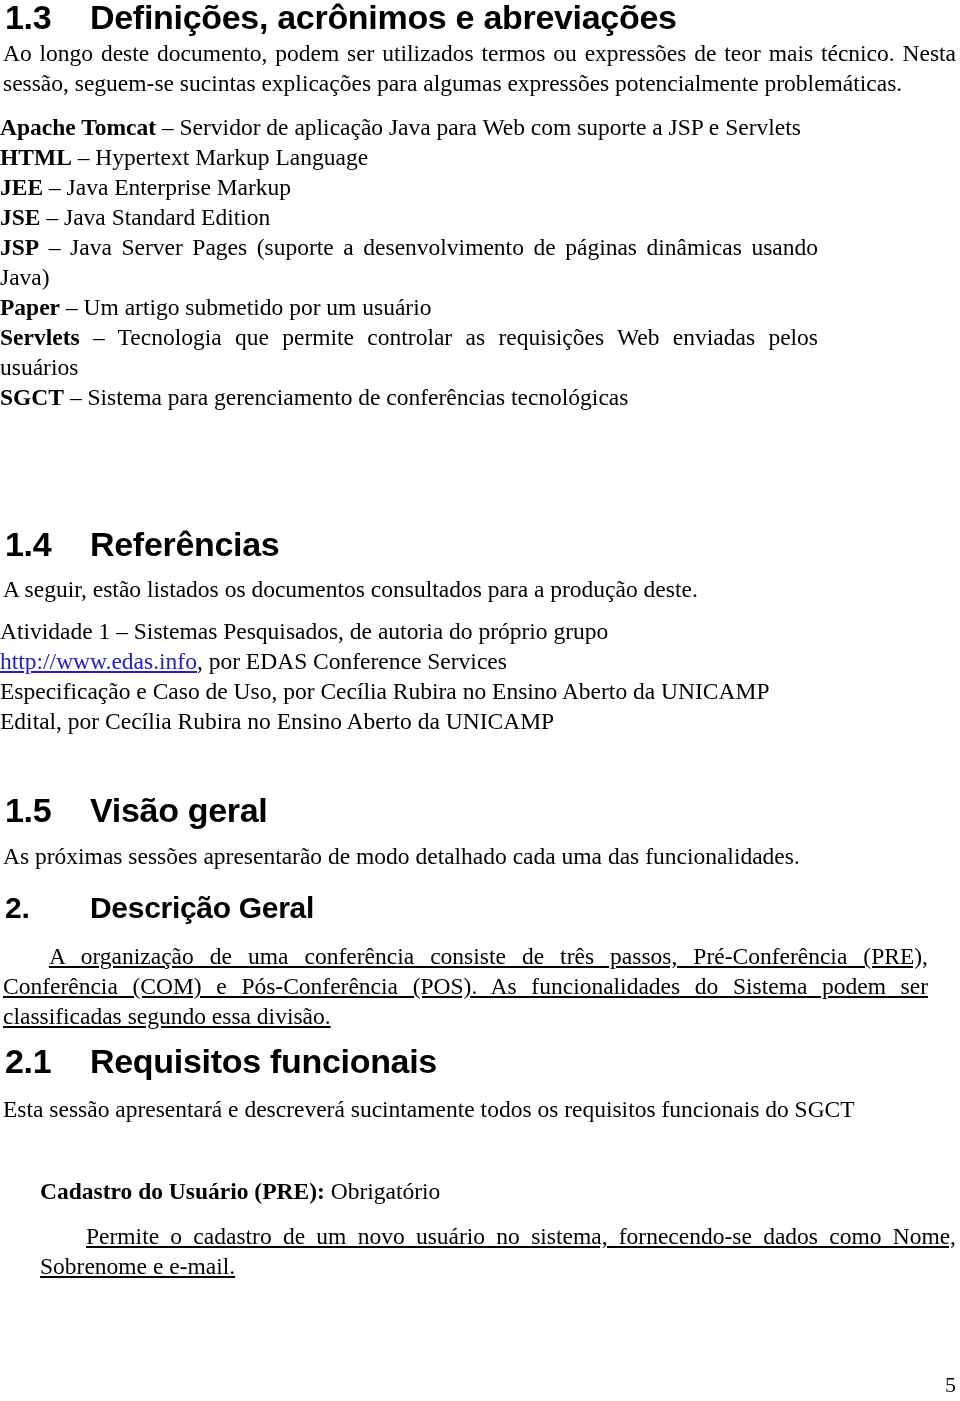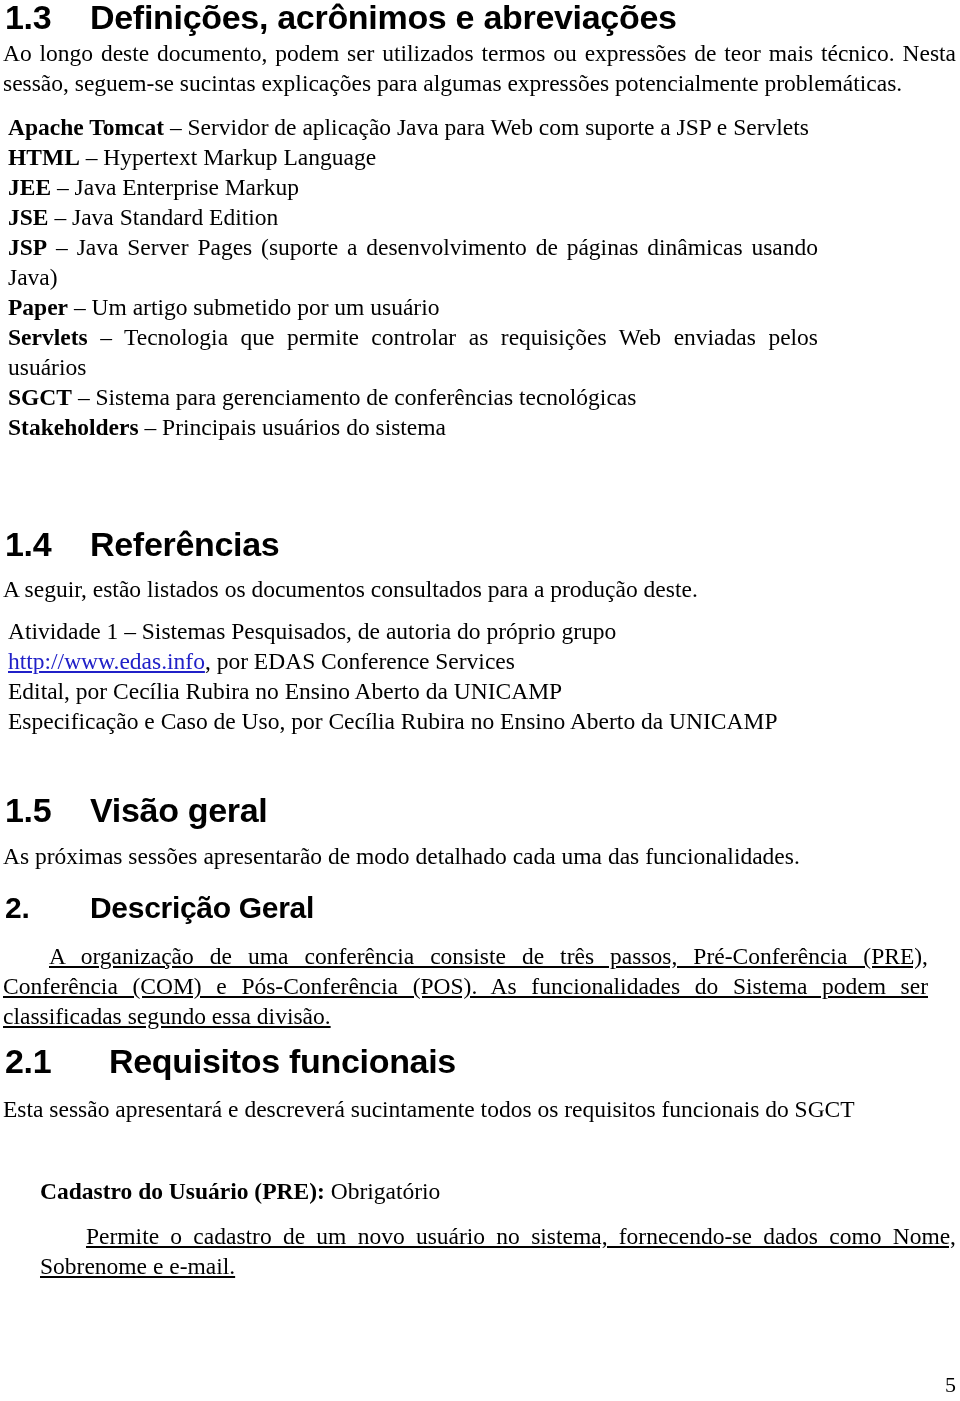--- a/index.html
+++ b/index.html
@@ -69,21 +69,20 @@
     list-style: none;
     margin: 0;
     padding: 0;
   }
   ul.blist > li {
     position: relative;
     font-size: 23.5px;
     line-height: 30px;
     text-align: justify;
     margin: 0;
-    padding-left: 8px;
   }
 
   
   .defs { margin-left: 138px; width: 818px; }
   .defs b { font-weight: bold; }
 
   
   .refs { margin-left: 152px; width: 806px; }
   .refs > li {
     text-align: left;
@@ -102,21 +101,21 @@
   #sec13        { left: 5px;  top: 2px;   width: 900px; }
   #p13          { left: 3px;  top: 38px;  width: 953px; }
   #defs-wrap    { left: 0;    top: 112px; width: 960px; }
   #sec14        { left: 5px;  top: 529px; width: 900px; }
   #p14          { left: 3px;  top: 574px; width: 900px; }
   #refs-wrap    { left: 0;    top: 616px; width: 960px; }
   #sec15        { left: 5px;  top: 795px; width: 900px; }
   #p15          { left: 3px;  top: 841px; width: 920px; }
   #sec2         { left: 5px;  top: 890px; width: 900px; }
   #p2           { left: 3px;  top: 941px; width: 925px; }
-  #sec21        { left: 5px;  top: 1046px;width: 900px; gap: 19px; }
+  #sec21        { left: 5px;  top: 1046px;width: 900px; }
   #p21          { left: 3px;  top: 1094px;width: 940px; }
   #cad-head     { left: 40px; top: 1176px;width: 900px; }
   #cad-body     { left: 40px; top: 1221px;width: 916px; }
   #pageno       { left: 0;    top: 1372px;width: 956px; text-align: right;
                   font-size: 22px; line-height: 26px; }
 </style>
 </head>
 <body>
 
 <div class="page">
@@ -131,37 +130,36 @@
   <div class="abs" id="defs-wrap">
     <ul class="blist defs">
       <li><b>Apache Tomcat</b><span> – </span><span>Servidor de aplicação Java para Web com suporte a JSP e Servlets</span></li>
       <li><b>HTML</b><span> – </span><span>Hypertext Markup Language</span></li>
       <li><b>JEE</b><span> – </span><span>Java Enterprise Markup</span></li>
       <li><b>JSE</b><span> – </span><span>Java Standard Edition</span></li>
       <li><b>JSP</b><span> – </span><span>Java Server Pages (suporte a desenvolvimento de páginas dinâmicas usando Java)</span></li>
       <li><b>Paper</b><span> – </span><span>Um artigo submetido por um usuário</span></li>
       <li><b>Servlets</b><span> – </span><span>Tecnologia que permite controlar as requisições Web enviadas pelos usuários</span></li>
       <li><b>SGCT</b><span> – </span><span>Sistema para gerenciamento de conferências tecnológicas</span></li>
-      <li><b>Stakeholders</b><span> – </span><span>Principais usuários do sistema</span></li>
     </ul>
   </div>
 
   <div class="abs h-sec h2" id="sec14">
     <span class="num">1.4</span>
     <span class="ttl">Referências</span>
   </div>
 
   <p class="abs p nojust" id="p14">A seguir, estão listados os documentos consultados para a produção deste.</p>
 
   <div class="abs" id="refs-wrap">
     <ul class="blist refs">
       <li><span>Atividade 1 – Sistemas Pesquisados, de autoria do próprio grupo</span></li>
       <li><a class="link" href="#">http://www.edas.info</a><span>, por EDAS Conference Services</span></li>
+      <li><span>Especificação e Caso de Uso, por Cecília Rubira no Ensino Aberto da UNICAMP</span></li>
       <li><span>Edital, por Cecília Rubira no Ensino Aberto da UNICAMP</span></li>
-      <li><span>Especificação e Caso de Uso, por Cecília Rubira no Ensino Aberto da UNICAMP</span></li>
     </ul>
   </div>
 
   <div class="abs h-sec h2" id="sec15">
     <span class="num">1.5</span>
     <span class="ttl">Visão geral</span>
   </div>
 
   <p class="abs p nojust" id="p15">As próximas sessões apresentarão de modo detalhado cada uma das funcionalidades.</p>
 

